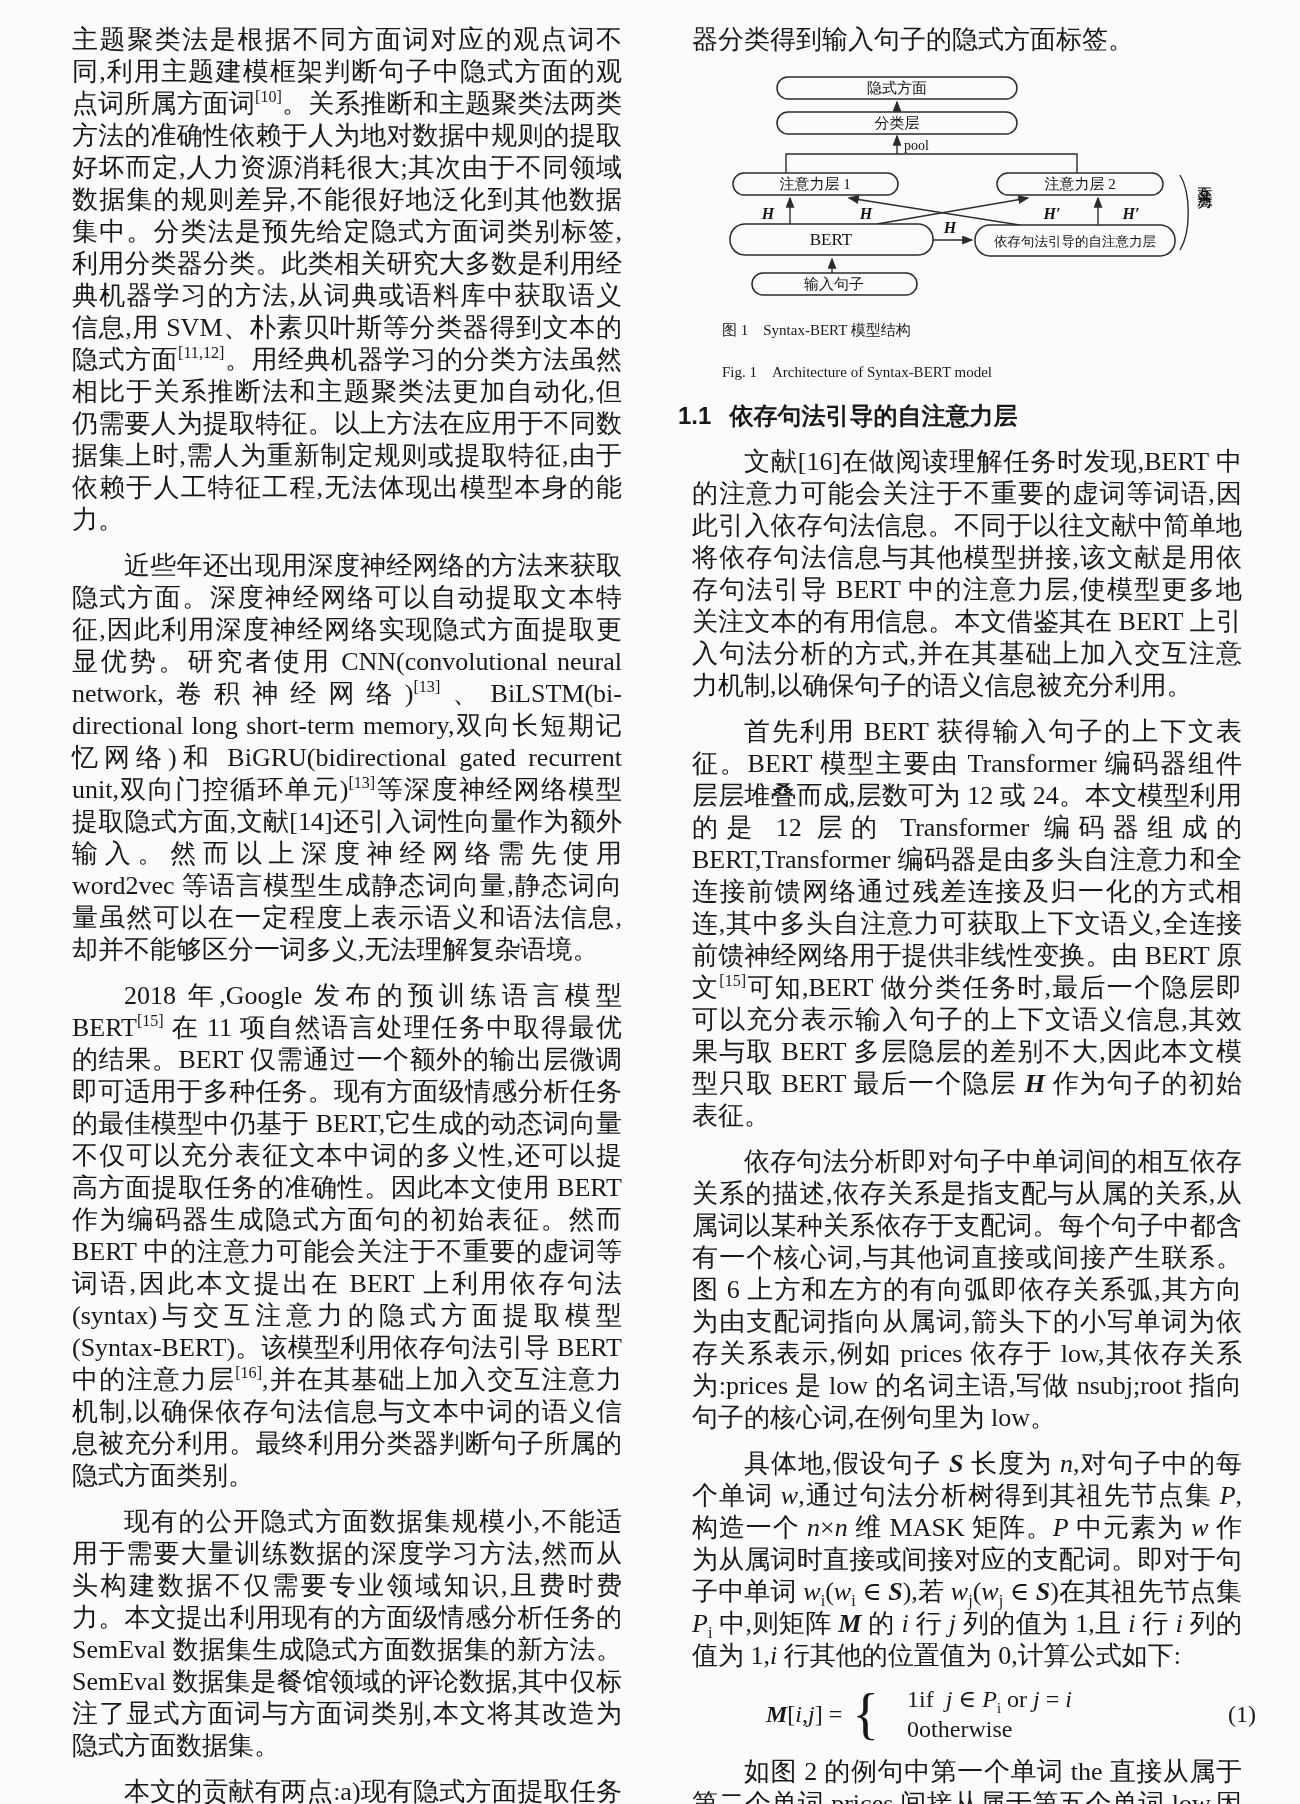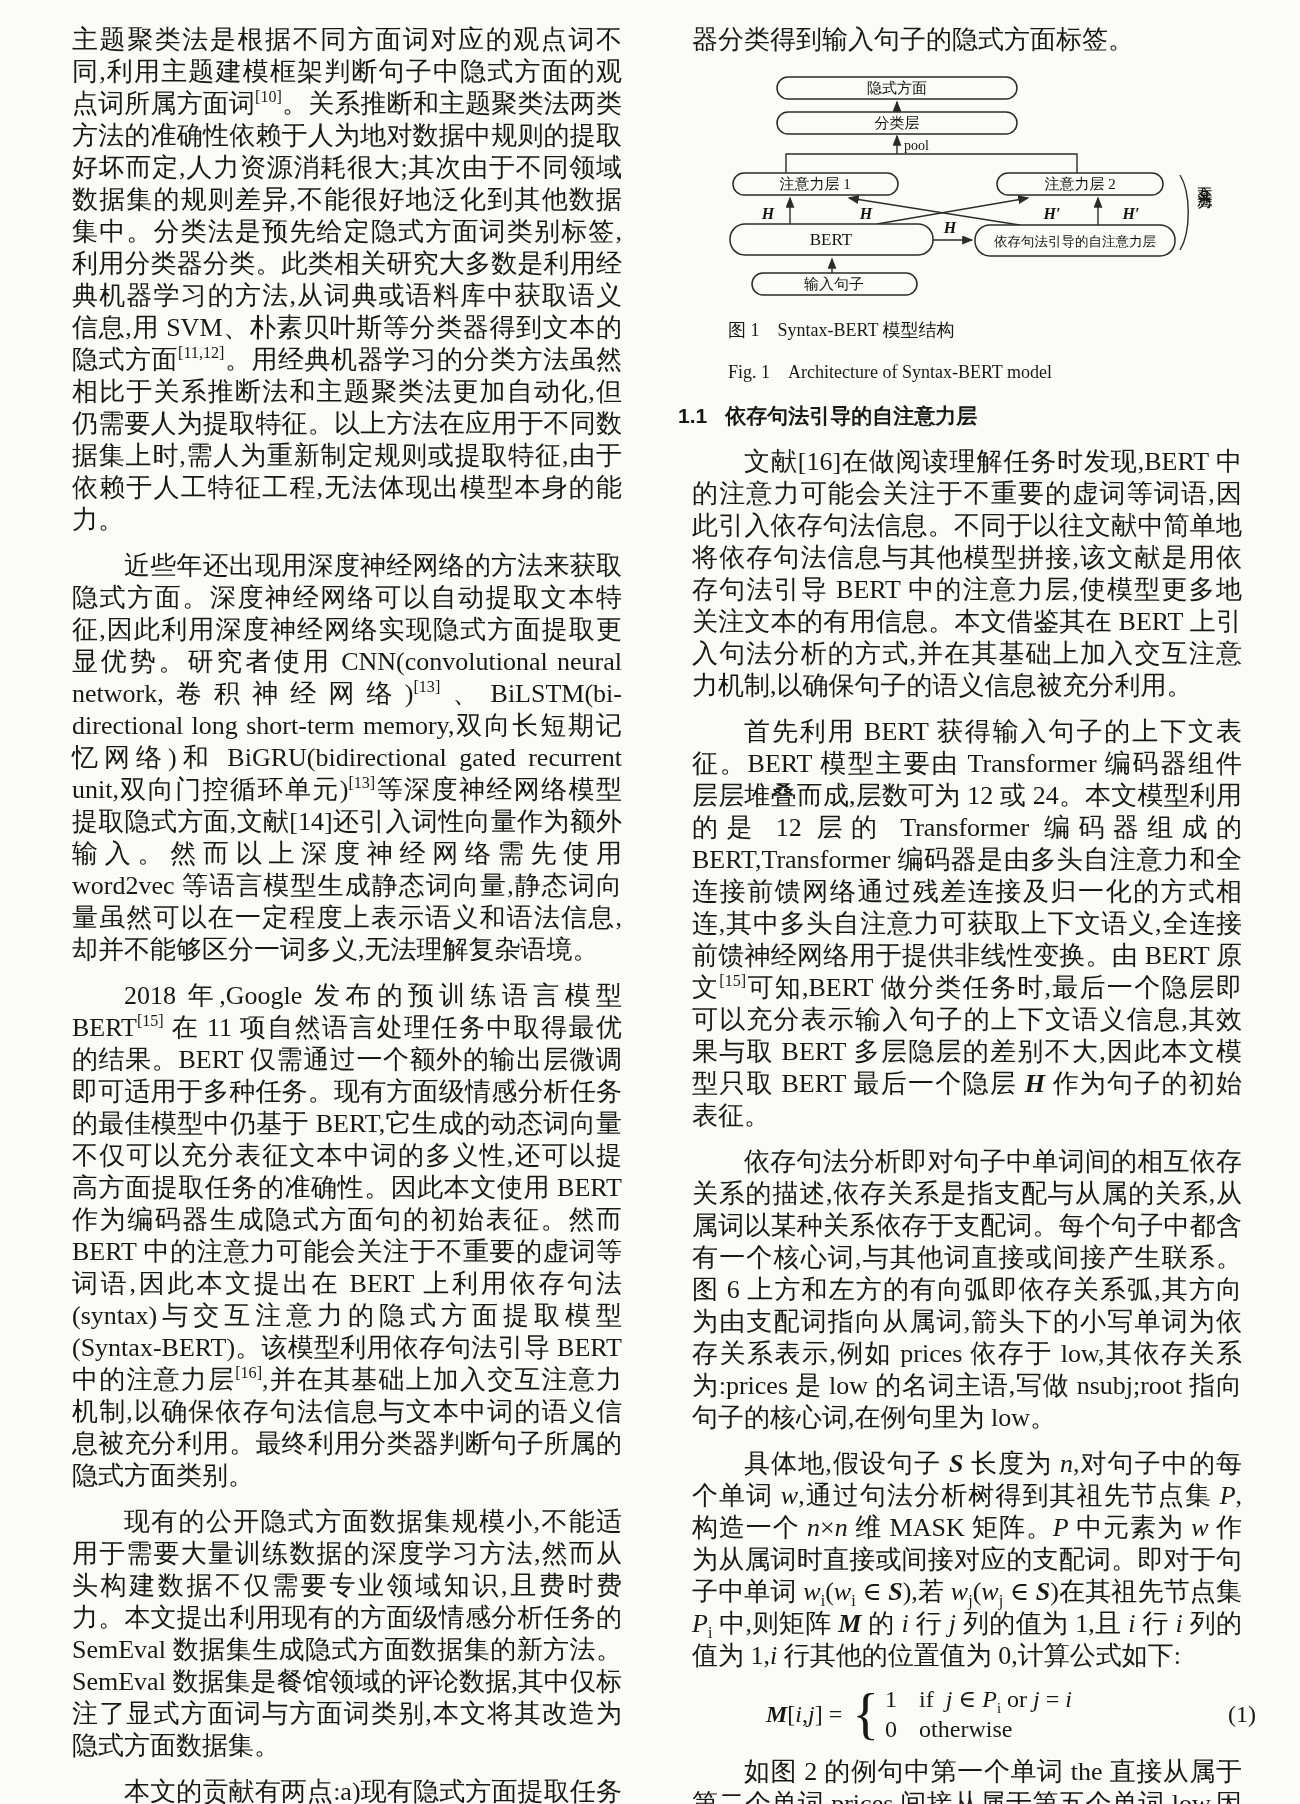--- a/index.html
+++ b/index.html
@@ -10,43 +10,43 @@
   }
   .col{position:absolute;top:10px;width:578px;font-size:26px;line-height:32px;}
   #left-col{left:58px;}
   #right-col{left:678px;}
   .col p{margin:14px;text-indent:2em;text-align:justify;}
   .col p.cont{text-indent:0;}
   sup{font-size:0.62em;line-height:0;}
   sub{font-size:0.62em;line-height:0;}
   .h2{
     font-family:"Liberation Sans","DejaVu Sans",sans-serif;
-    font-weight:bold;font-size:21px;line-height:32px;
+    font-weight:bold;font-size:24px;line-height:32px;
     margin:12px 0 13px 0;text-indent:0;
   }
   .h2 .sec-num{margin-right:18px;}
 
   
   .figure-wrap{position:relative;width:578px;height:232px;margin:6px 0 2px 0;}
   .figure-wrap svg{position:absolute;left:0;top:0;}
   .fig-node{fill:#fbfbfa;stroke:#2b2b2b;stroke-width:1.5;}
   .fig-line{stroke:#2b2b2b;stroke-width:1.4;fill:none;}
   .fig-text{fill:#111;font-family:"Liberation Serif","DejaVu Serif",serif;}
   .fig-label{fill:#111;font-style:italic;font-weight:bold;font-family:"Liberation Serif","DejaVu Serif",serif;}
   .fig-bracket-label{
     position:absolute;left:511px;top:104px;height:84px;
     writing-mode:vertical-rl;text-orientation:upright;
     font-size:15px;letter-spacing:2px;color:#111;
   }
-  .fig-caption{text-align:center;font-size:18px;line-height:28px;margin:0;text-indent:0;}
+  .fig-caption{text-align:center;font-size:15px;line-height:28px;margin:0;text-indent:0;}
 
   
   .equation{
     display:flex;align-items:center;position:relative;
-    margin:4px 0 4px 0;padding-left:88px;font-size:24px;line-height:26px;
+    margin:4px 0 4px 0;padding-left:88px;font-size:24px;line-height:26px;text-align:right;
   }
   .eq-brace{font-size:56px;font-weight:400;line-height:56px;margin:0 6px 0 10px;}
   .eq-cases{display:flex;flex-direction:column;gap:4px;}
   .eq-case{display:flex;}
   .eq-case .val{width:34px;}
   .eq-num{position:absolute;right:0;top:50%;transform:translateY(-50%);}
 </style>
 </head>
 <body>
 

